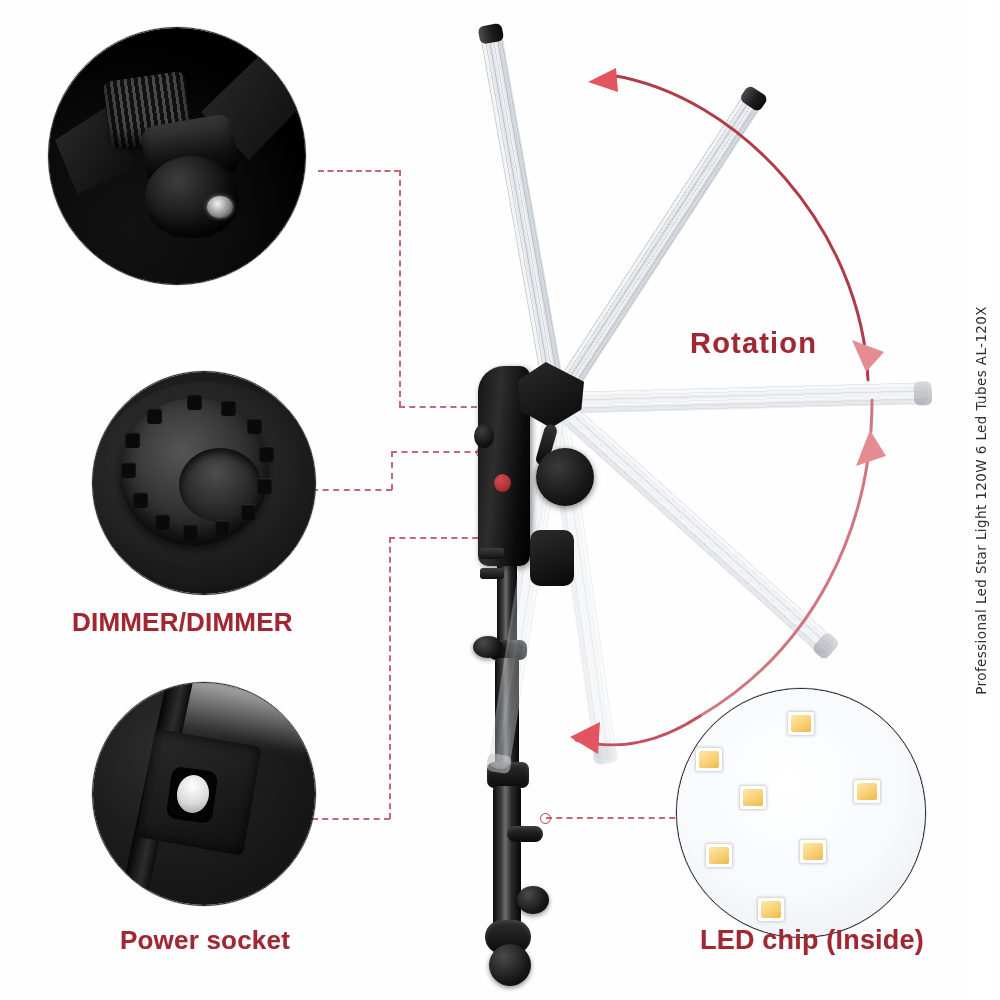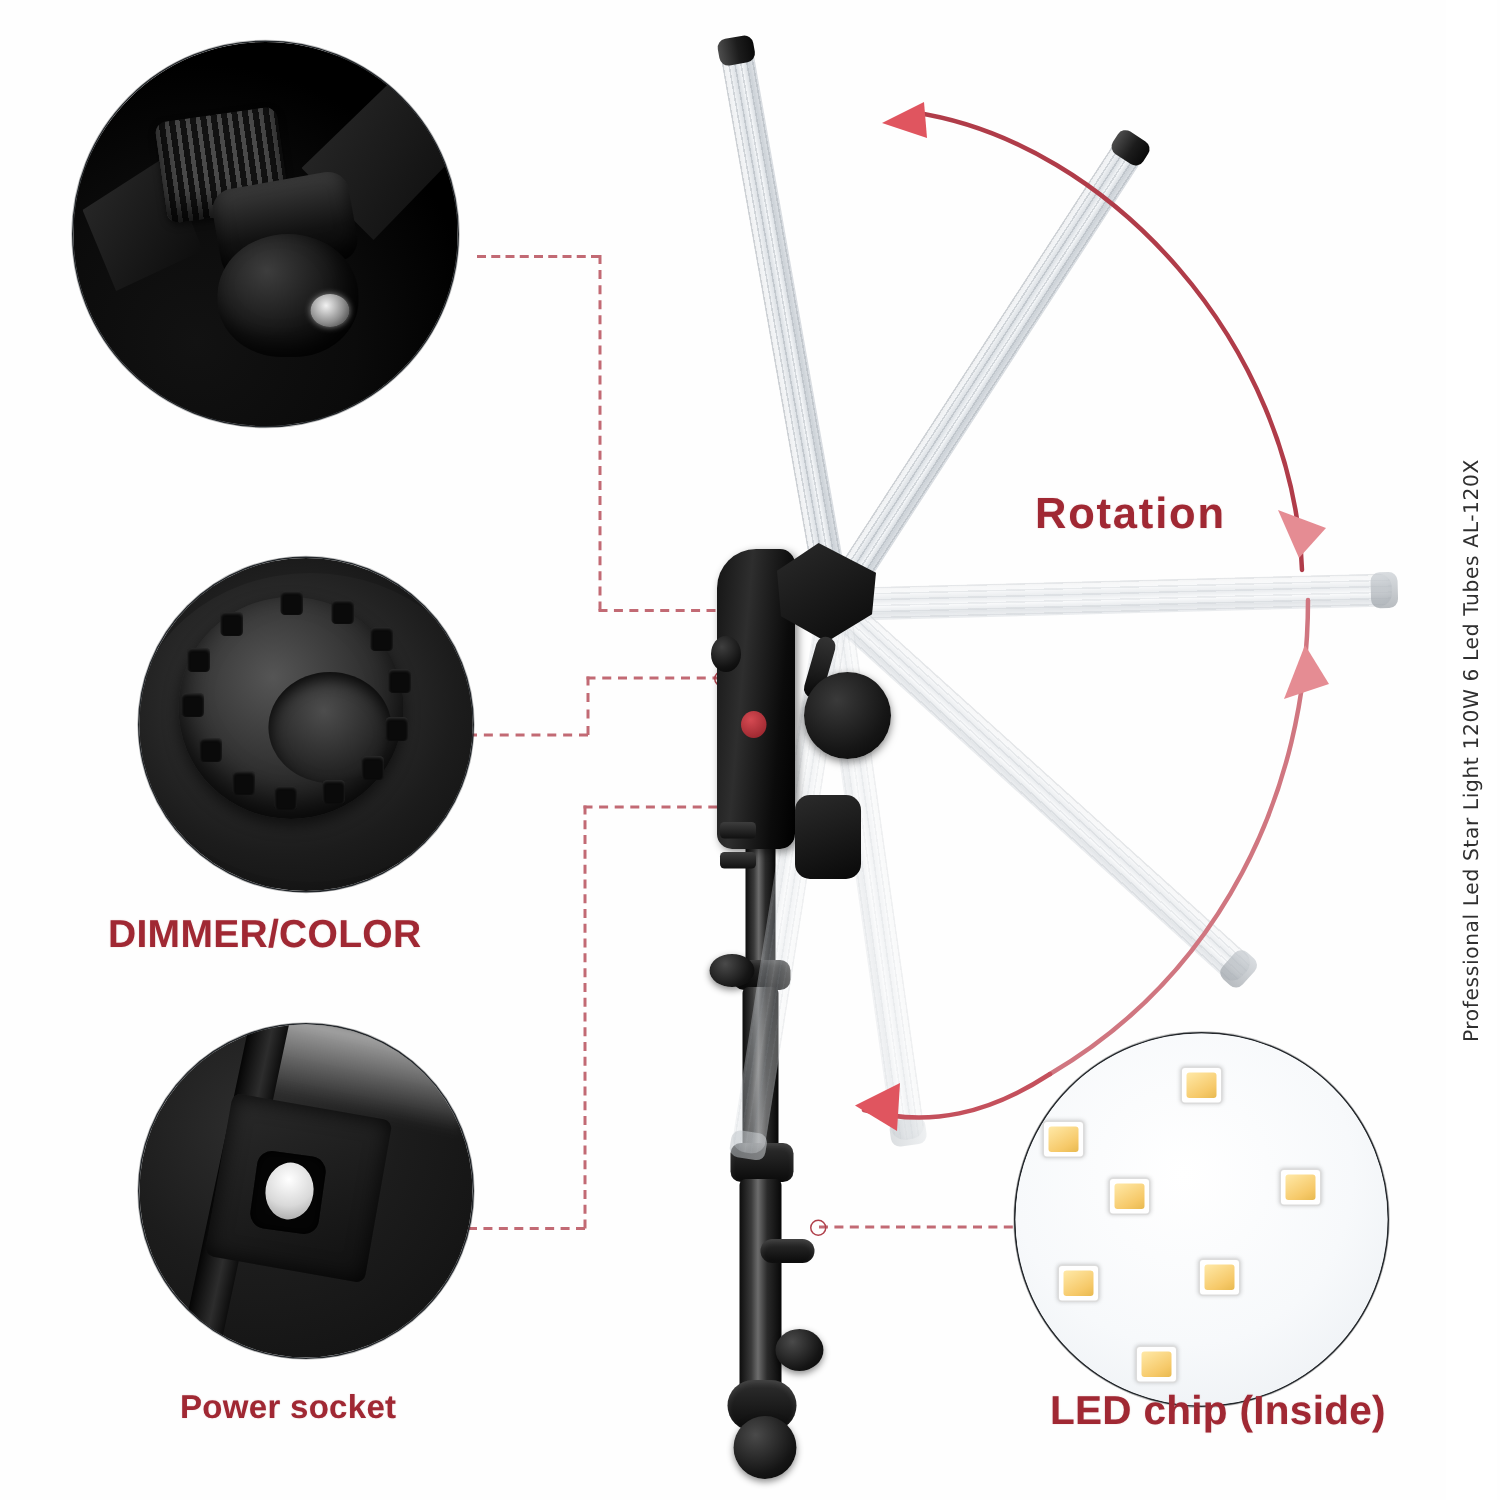--- a/index.html
+++ b/index.html
@@ -20,21 +20,21 @@
   .callout-label{
     position:absolute;
     color:#A02833;
     font-weight:600;
     white-space:nowrap;
     letter-spacing:.2px;
     text-shadow:0 0 1px rgba(160,40,51,.25);
   }
   #label-knob   {left:64px; top:284px; font-size:27px;}
   #label-dimmer {left:72px; top:607px; font-size:26px;}
-  #label-power  {left:120px;top:925px; font-size:22px;}
+  #label-power  {left:120px;top:925px; font-size:26px;}
   #label-led    {left:700px;top:925px; font-size:27px;}
   #label-rotation{left:690px;top:327px;font-size:29px;letter-spacing:1.2px;}
 
   
   #brand-strip{
     position:absolute;right:2px;top:0;width:34px;height:1000px;
     display:flex;align-items:center;justify-content:center;
     background:#ffffff;
   }
   #brand-text{
@@ -417,21 +417,21 @@
         <i></i>
       </span>
     <span class="led-chip" style="left:28px;top:154px;">
         <i></i>
       </span>
     <span class="led-chip" style="left:80px;top:208px;">
         <i></i>
       </span>
   </div>
 
-  <div class="callout-label" id="label-dimmer">DIMMER/COLOR</div>
+  <div class="callout-label" id="label-dimmer">DIMMER/DIMMER</div>
   <div class="callout-label" id="label-power">Power socket</div>
   <div class="callout-label" id="label-led">LED chip (Inside)</div>
   <div class="callout-label" id="label-rotation">Rotation</div>
 
   <div id="brand-strip">
     <div id="brand-text">Professional Led Star Light 120W 6 Led Tubes AL-120X</div>
   </div>
 
 </div>
 

